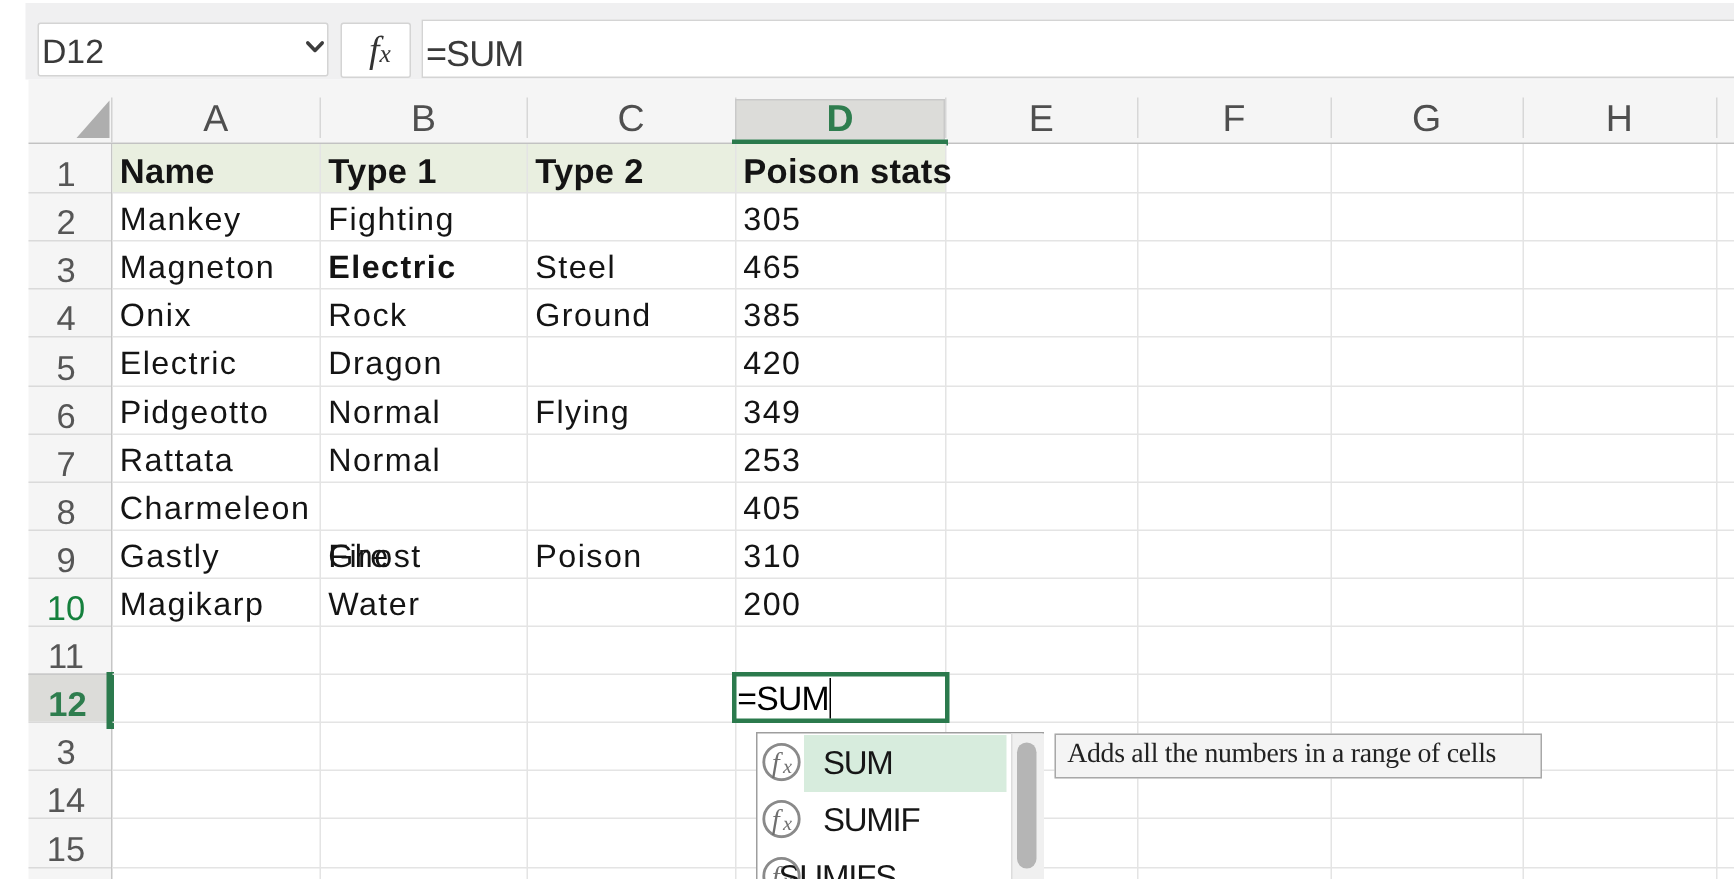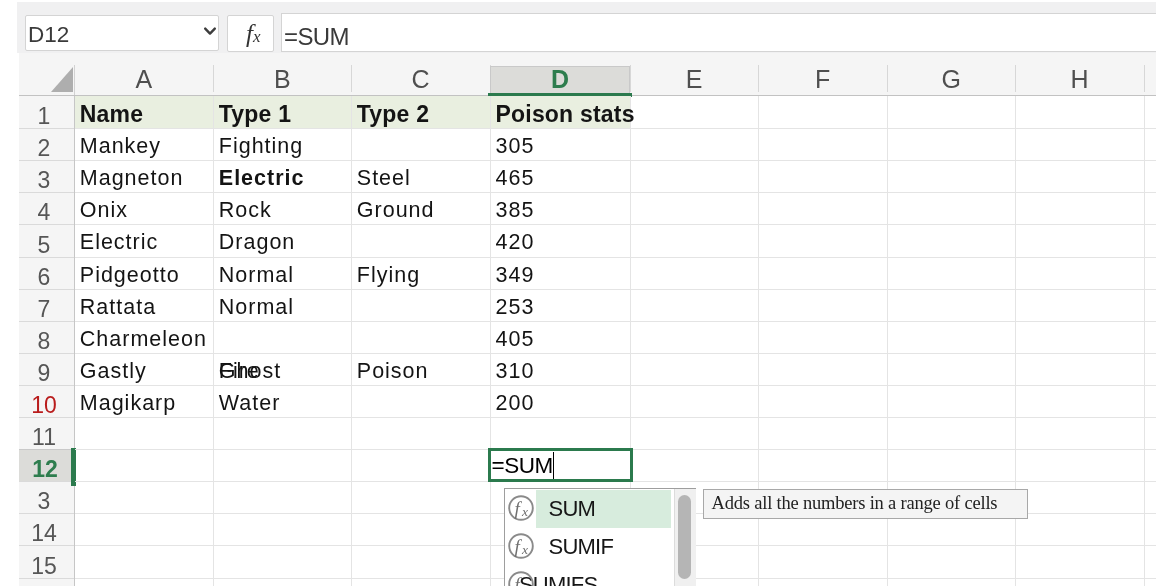--- a/index.html
+++ b/index.html
@@ -54,21 +54,21 @@
 <div class="abs" style="left:16.5px;top:228.5px;width:55px;height:32.1px;line-height:32.1px;text-align:center;font-size:23px;color:#565656;">5</div>
 <div class="abs" style="left:19px;top:288.6px;width:55px;height:1px;background:#dadada;"></div>
 <div class="abs" style="left:16.5px;top:260.6px;width:55px;height:32.1px;line-height:32.1px;text-align:center;font-size:23px;color:#565656;">6</div>
 <div class="abs" style="left:19px;top:320.7px;width:55px;height:1px;background:#dadada;"></div>
 <div class="abs" style="left:16.5px;top:292.7px;width:55px;height:32.1px;line-height:32.1px;text-align:center;font-size:23px;color:#565656;">7</div>
 <div class="abs" style="left:19px;top:352.8px;width:55px;height:1px;background:#dadada;"></div>
 <div class="abs" style="left:16.5px;top:324.8px;width:55px;height:32.1px;line-height:32.1px;text-align:center;font-size:23px;color:#565656;">8</div>
 <div class="abs" style="left:19px;top:384.9px;width:55px;height:1px;background:#dadada;"></div>
 <div class="abs" style="left:16.5px;top:356.9px;width:55px;height:32.1px;line-height:32.1px;text-align:center;font-size:23px;color:#565656;">9</div>
 <div class="abs" style="left:19px;top:417.0px;width:55px;height:1px;background:#dadada;"></div>
-<div class="abs" style="left:16.5px;top:389.0px;width:55px;height:32.1px;line-height:32.1px;text-align:center;font-size:23px;color:#b91c1c;">10</div>
+<div class="abs" style="left:16.5px;top:389.0px;width:55px;height:32.1px;line-height:32.1px;text-align:center;font-size:23px;color:#15803d;">10</div>
 <div class="abs" style="left:19px;top:449.1px;width:55px;height:1px;background:#dadada;"></div>
 <div class="abs" style="left:16.5px;top:421.1px;width:55px;height:32.1px;line-height:32.1px;text-align:center;font-size:23px;color:#565656;">11</div>
 <div class="abs" style="left:19px;top:481.2px;width:55px;height:1px;background:#dadada;"></div>
 <div class="abs" style="left:19px;top:449.1px;width:55px;height:32.1px;background:#dcdcd9;border-top:1px solid #c9c9c9;box-sizing:border-box;"></div>
 <div class="abs" style="left:17.5px;top:453.2px;width:55px;height:32.1px;line-height:32.1px;text-align:center;font-size:23px;font-weight:bold;color:#2e7d4e;">12</div>
 <div class="abs" style="left:71.3px;top:448.0px;width:4.4px;height:37.5px;background:#2b7a4d;"></div>
 <div class="abs" style="left:19px;top:513.3px;width:55px;height:1px;background:#dadada;"></div>
 <div class="abs" style="left:16.5px;top:485.3px;width:55px;height:32.1px;line-height:32.1px;text-align:center;font-size:23px;color:#565656;">3</div>
 <div class="abs" style="left:19px;top:545.4px;width:55px;height:1px;background:#dadada;"></div>
 <div class="abs" style="left:16.5px;top:517.4px;width:55px;height:32.1px;line-height:32.1px;text-align:center;font-size:23px;color:#565656;">14</div>

